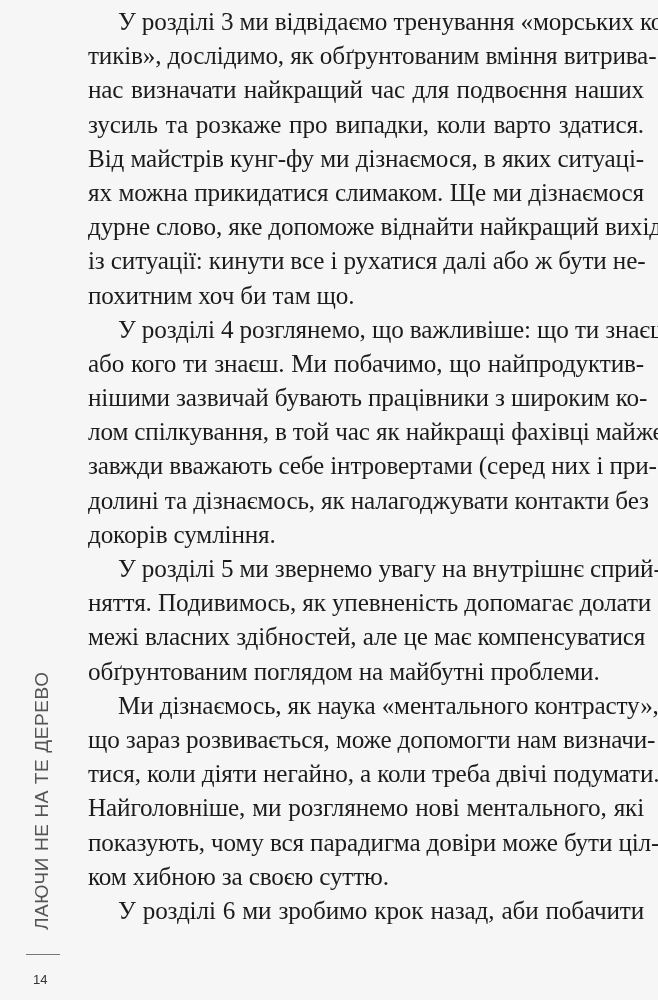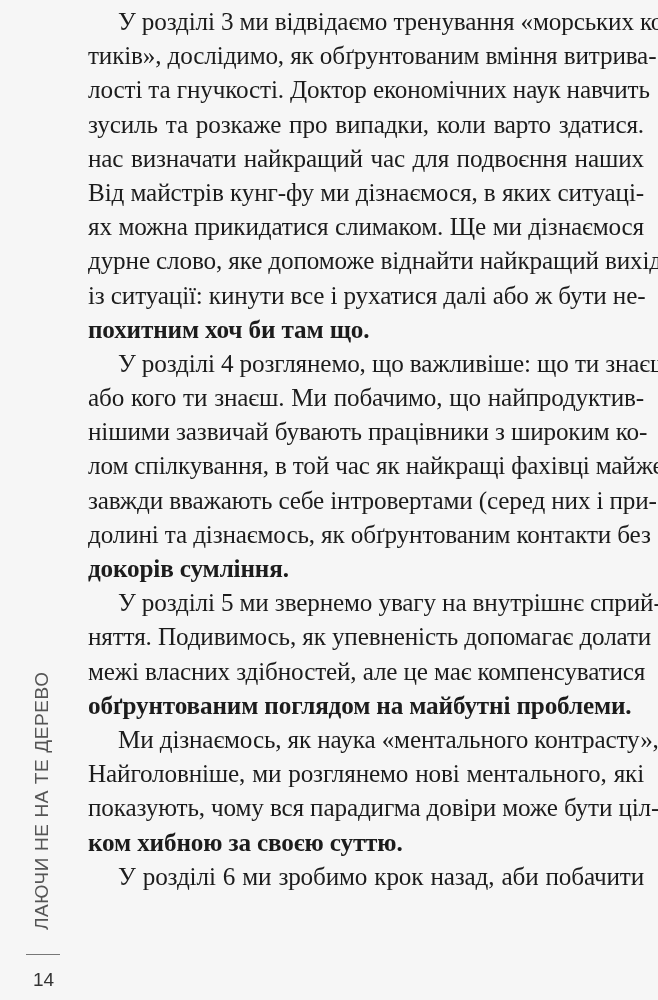--- a/index.html
+++ b/index.html
@@ -32,21 +32,21 @@
     }
     .line {
       display: block;
       white-space: nowrap;
       text-align: justify;
       text-align-last: justify;
       height: 34.2px;
       overflow: visible;
     }
     .line.indent { padding-left: 30px; }
-    .line.last { text-align-last: left; font-weight: bold; }
+    .line.last { text-align-last: left; }
     .side-title {
       position: absolute;
       left: 30px;
       top: 930px;
       transform-origin: 0 0;
       transform: rotate(-90deg);
       font-family: "Liberation Sans", "DejaVu Sans", sans-serif;
       font-size: 19px;
       letter-spacing: 0.6px;
       color: #555555;
@@ -59,56 +59,57 @@
       top: 954px;
       width: 34px;
       height: 1px;
       background: #777777;
     }
     .page-number {
       position: absolute;
       left: 33px;
       top: 968px;
       font-family: "Liberation Sans", "DejaVu Sans", sans-serif;
-      font-size: 19px;
+      font-size: 13px;
       color: #333333;
       line-height: 24px;
     }
   </style>
 </head>
 <body>
 
 <div class="page">
 
   <div class="text-block">
     <span class="line indent">У розділі 3 ми відвідаємо тренування «морських ко-</span>
     <span class="line">тиків», дослідимо, як обґрунтованим вміння витрива-</span>
-    <span class="line">лості та гнучкості. Доктор економічних наук навчить</span>
+    <span class="line">нас визначати найкращий час для подвоєння наших</span>
     <span class="line">зусиль та розкаже про випадки, коли варто здатися.</span>
-    <span class="line">нас визначати найкращий час для подвоєння наших</span>
     <span class="line">Від майстрів кунг-фу ми дізнаємося, в яких ситуаці-</span>
     <span class="line">ях можна прикидатися слимаком. Ще ми дізнаємося</span>
     <span class="line">дурне слово, яке допоможе віднайти найкращий вихід</span>
     <span class="line">із ситуації: кинути все і рухатися далі або ж бути не-</span>
     <span class="line last">похитним хоч би там що.</span>
 
     <span class="line indent">У розділі 4 розглянемо, що важливіше: що ти знаєш</span>
     <span class="line">або кого ти знаєш. Ми побачимо, що найпродуктив-</span>
     <span class="line">нішими зазвичай бувають працівники з широким ко-</span>
     <span class="line">лом спілкування, в той час як найкращі фахівці майже</span>
     <span class="line">завжди вважають себе інтровертами (серед них і при-</span>
-    <span class="line">долині та дізнаємось, як обґрунтованим контакти без</span>
+    <span class="line">долині та дізнаємось, як налагоджувати контакти без</span>
     <span class="line last">докорів сумління.</span>
 
     <span class="line indent">У розділі 5 ми звернемо увагу на внутрішнє сприй-</span>
     <span class="line">няття. Подивимось, як упевненість допомагає долати</span>
     <span class="line">межі власних здібностей, але це має компенсуватися</span>
     <span class="line last">обґрунтованим поглядом на майбутні проблеми.</span>
 
     <span class="line indent">Ми дізнаємось, як наука «ментального контрасту»,</span>
+    <span class="line">що зараз розвивається, може допомогти нам визначи-</span>
+    <span class="line">тися, коли діяти негайно, а коли треба двічі подумати.</span>
     <span class="line">Найголовніше, ми розглянемо нові ментального, які</span>
     <span class="line">показують, чому вся парадигма довіри може бути ціл-</span>
     <span class="line last">ком хибною за своєю суттю.</span>
 
     <span class="line indent">У розділі 6 ми зробимо крок назад, аби побачити</span>
 
   </div>
 
   <div class="side-title">ЛАЮЧИ НЕ НА ТЕ ДЕРЕВО</div>
   <div class="separator"></div>

